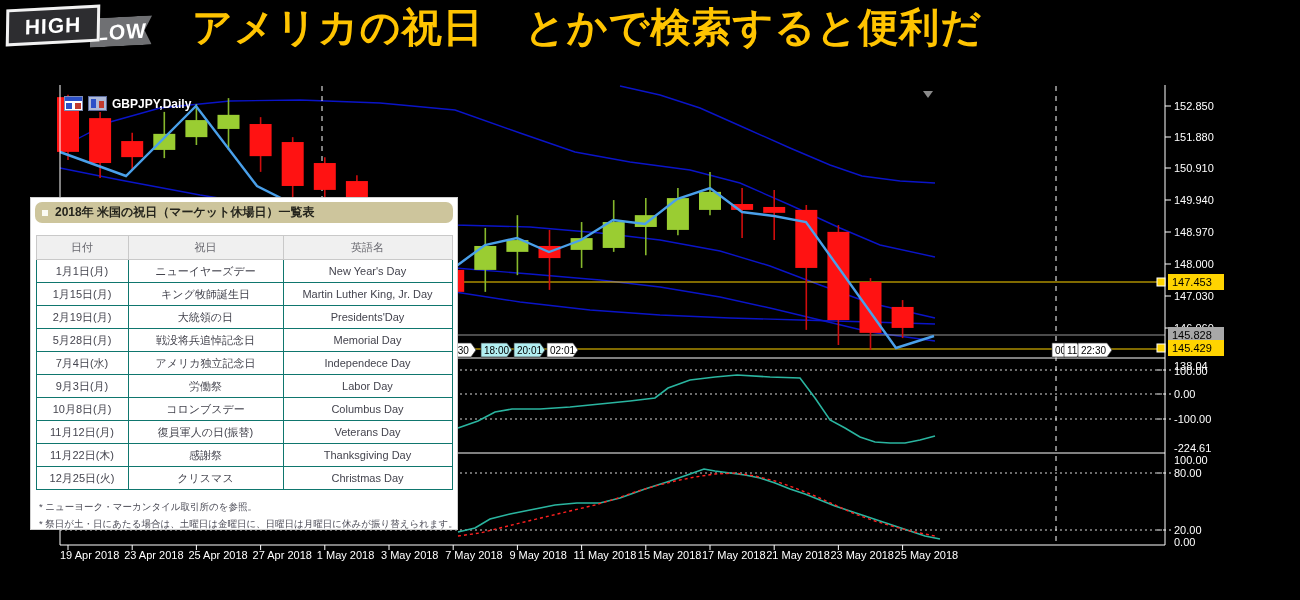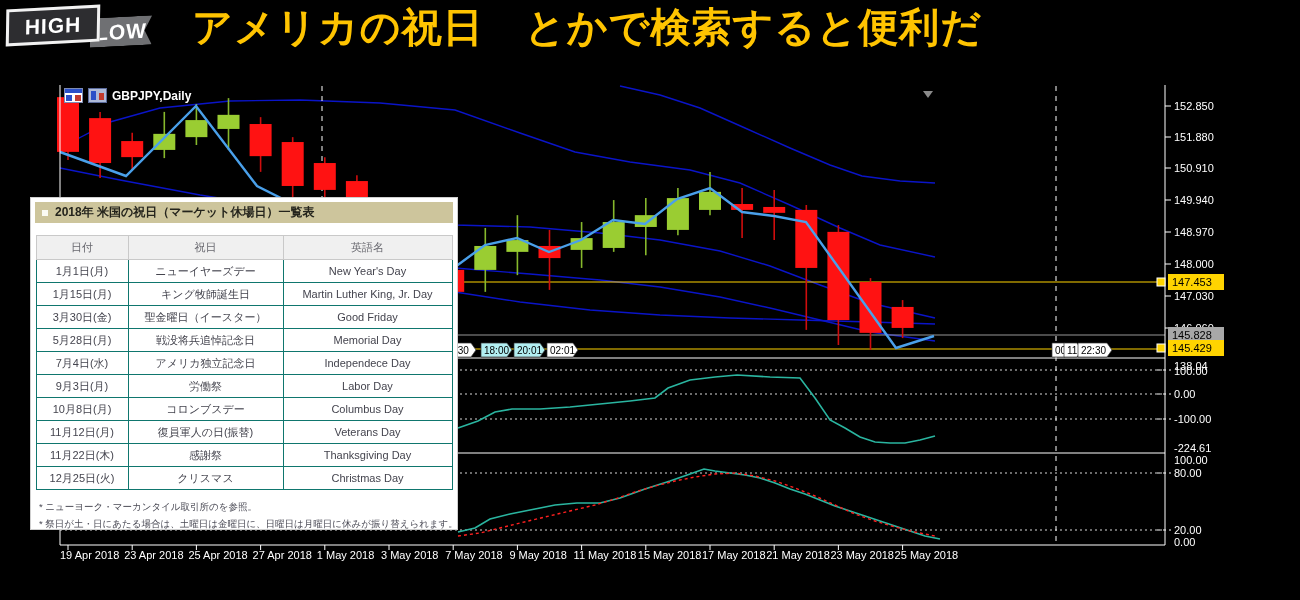--- a/index.html
+++ b/index.html
@@ -12,36 +12,36 @@
   .banner-high{left:2px;top:3px;width:88px;height:31px;background:#2d2d30;
           border:3px solid #f2f2f2;transform:rotate(-3deg) skewX(-4deg);z-index:2;}
   .banner-low{left:86px;top:13px;width:62px;height:29px;background:#6f7073;
           transform:rotate(-3deg) skewX(-4deg);z-index:1;
           clip-path:polygon(0 0,100% 0,88% 50%,100% 100%,0 100%);}
   
   .headline{position:absolute;left:192px;top:0;z-index:20;color:#ffc400;
             font-size:40px;font-weight:800;letter-spacing:1px;white-space:nowrap;}
   
   #chart-svg{position:absolute;left:0;top:0;z-index:1;}
-  .symbol-bar{position:absolute;left:64px;top:88px;z-index:2;display:flex;
+  .symbol-bar{position:absolute;left:64px;top:96px;z-index:2;display:flex;
               align-items:center;gap:5px;color:#fff;font-size:12px;font-weight:bold;}
   .mini-icon{width:17px;height:13px;position:relative;display:inline-block;}
   .mi1{background:#fff;border:1px solid #7d8bb4;}
   .mi1 .bar{position:absolute;left:0;top:0;width:100%;height:4px;background:#2b50c8;}
   .mi1 .c1{position:absolute;left:1px;bottom:1px;width:6px;height:6px;background:#2b50c8;}
   .mi1 .c2{position:absolute;right:1px;bottom:1px;width:6px;height:6px;background:#c23a2e;}
   .mi2{background:#aebad8;border:1px solid #5b6b9c;}
   .mi2 .b1{position:absolute;left:2px;top:2px;width:5px;height:9px;background:#2b50c8;}
   .mi2 .b2{position:absolute;right:2px;top:4px;width:5px;height:7px;background:#c23a2e;}
   
   .holiday-box{position:absolute;left:30px;top:197px;width:428px;height:333px;
                background:#fff;z-index:10;box-sizing:border-box;border:1px solid #cfcfcf;}
   .hb-header{margin:4px 4px 12px 4px;background:#cdc59c;height:21px;display:flex;
              align-items:center;font-size:12px;font-weight:bold;color:#24241c;
-             padding-left:7px;}
+             padding-left:7px;border-radius:7px;}
   .hb-bullet{display:inline-block;width:6px;height:6px;background:#fbfbf4;
              margin-right:7px;flex:0 0 auto;}
   .hb-table{width:416px;margin:6px auto 0 auto;border-collapse:collapse;
             font-size:11px;color:#4a4a55;table-layout:fixed;padding-left:32px;}
   .hb-table th{background:#f0f0f0;color:#68686f;font-weight:normal;height:21px;
                border:1px solid #c9c9c9;text-align:center;}
   .hb-table td{height:20px;border:1px solid #0f766e;text-align:center;
                background:#fff;color:#44444e;}
   .hb-notes{margin:8px 6px 0 8px;font-size:9.5px;color:#4a4a55;line-height:1.8;}
   .hb-notes div{white-space:nowrap;}
@@ -262,23 +262,23 @@
           <td>1月1日(月)</td>
           <td>ニューイヤーズデー</td>
           <td>New Year's Day</td>
         </tr>
         <tr>
           <td>1月15日(月)</td>
           <td>キング牧師誕生日</td>
           <td>Martin Luther King, Jr. Day</td>
         </tr>
         <tr>
-          <td>3月30日(金)</td>
-          <td>聖金曜日（イースター）</td>
-          <td>Good Friday</td>
+          <td>2月19日(月)</td>
+          <td>大統領の日</td>
+          <td>Presidents'Day</td>
         </tr>
         <tr>
           <td>5月28日(月)</td>
           <td>戦没将兵追悼記念日</td>
           <td>Memorial Day</td>
         </tr>
         <tr>
           <td>7月4日(水)</td>
           <td>アメリカ独立記念日</td>
           <td>Independece Day</td>

